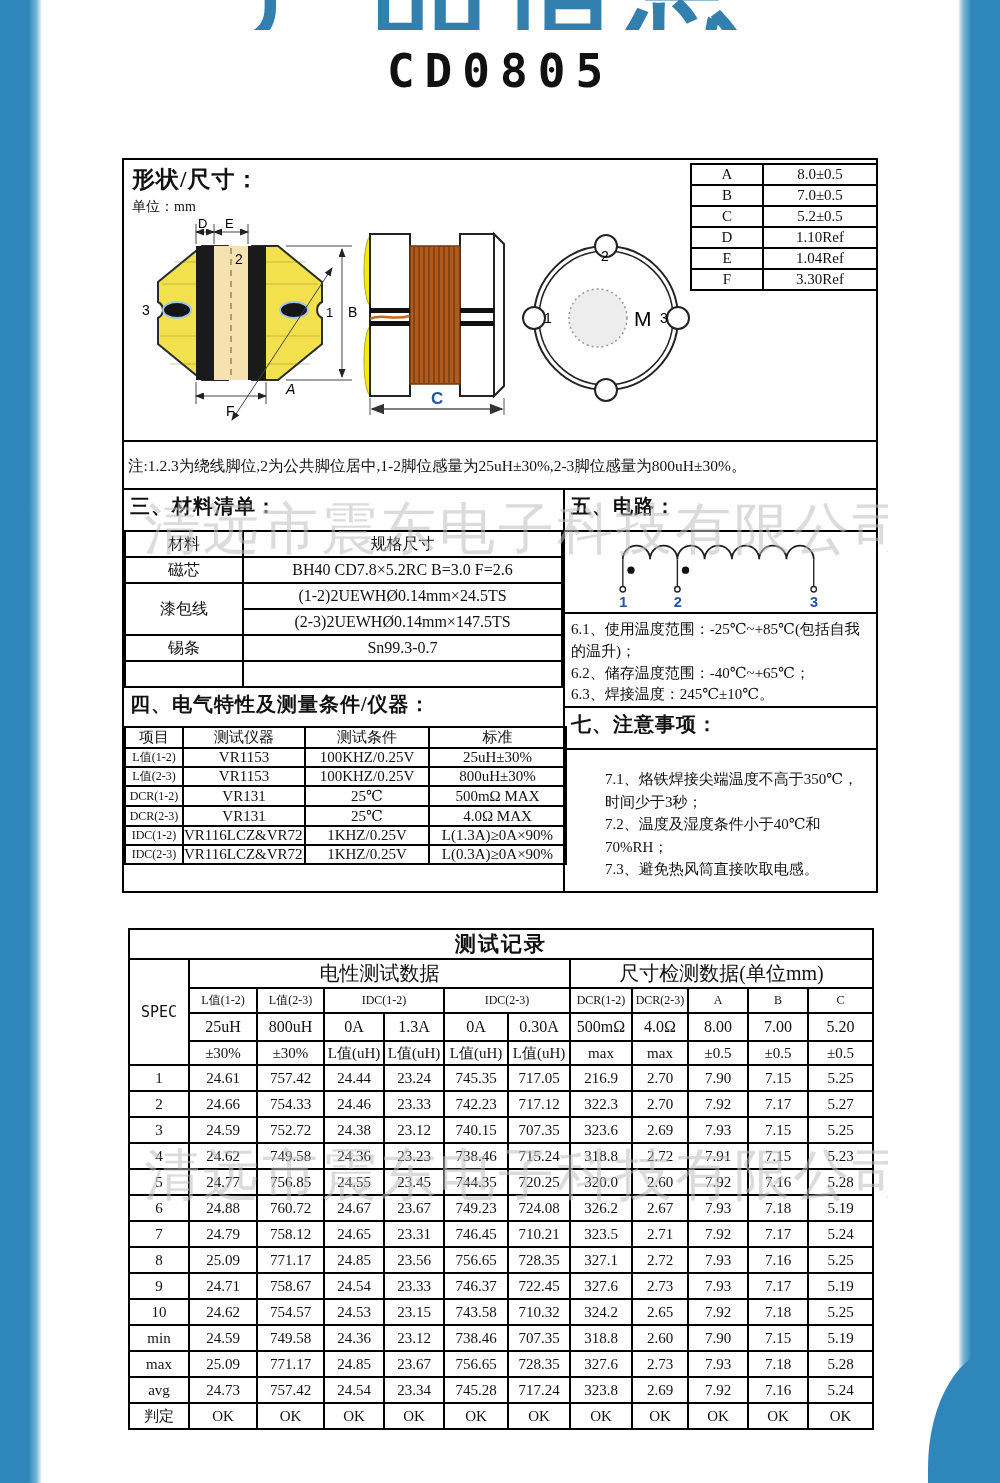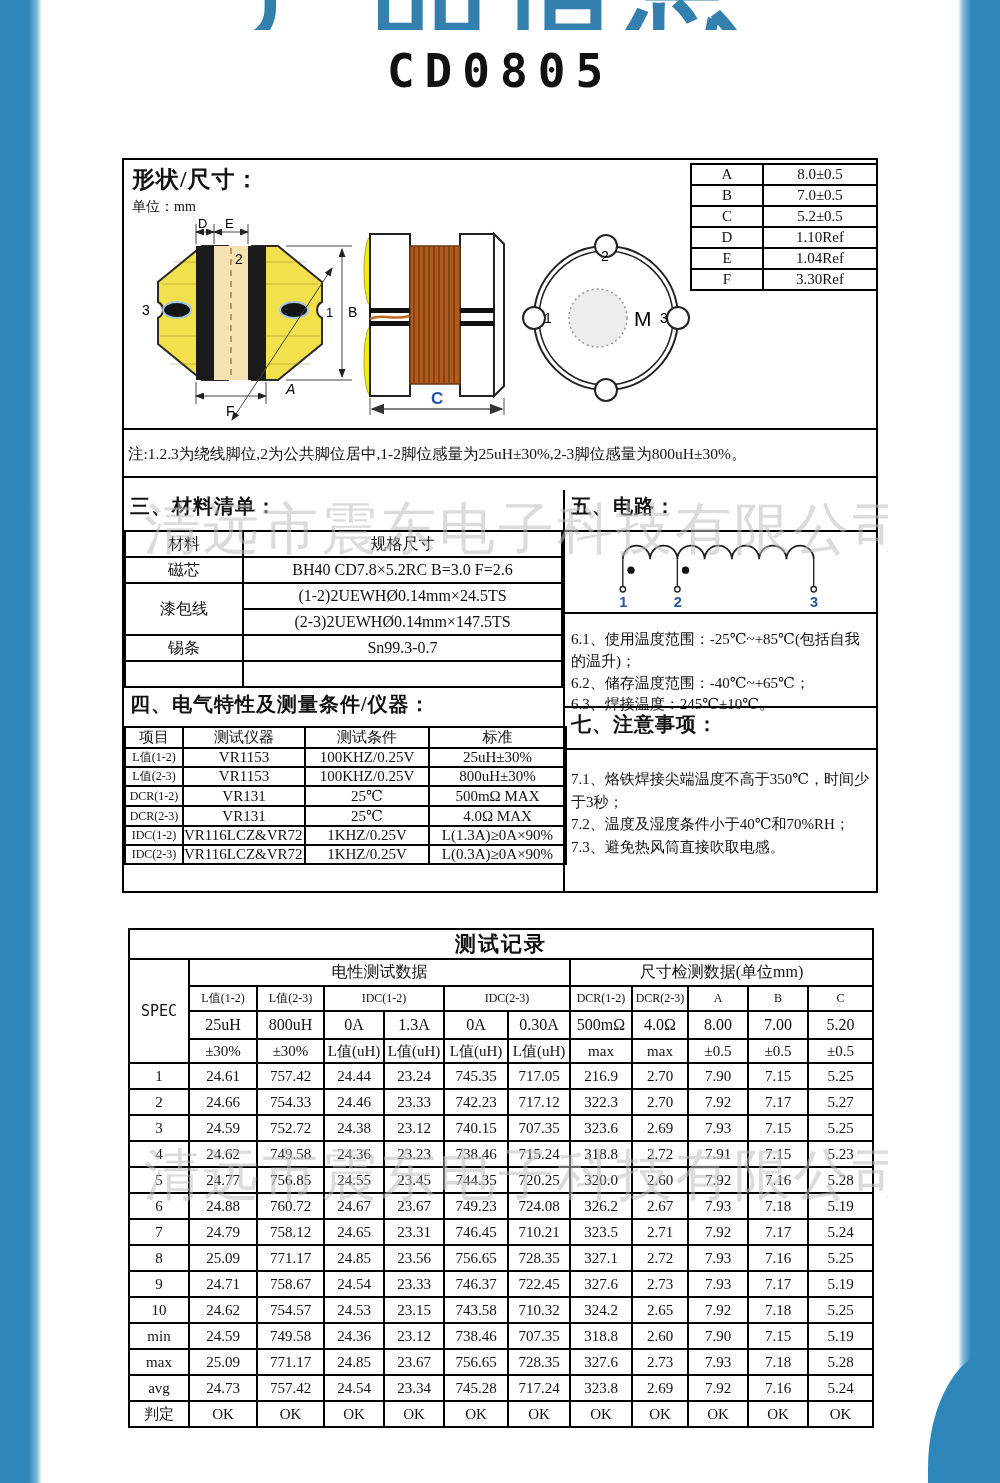--- a/index.html
+++ b/index.html
@@ -55,51 +55,51 @@
 
   .dim-table { position:absolute; left:566px; top:3px; width:188px; }
   .dim-table td { height:21px; font-size:15px; }
   .dim-table td:first-child { width:72px; }
 
   .svg-front  { position:absolute; left:16px;  top:58px; }
   .svg-side   { position:absolute; left:238px; top:62px; }
   .svg-bottom { position:absolute; left:398px; top:74px; }
 
   .note-row {
-    position:absolute; left:0; top:268px; width:752px; height:50px;
+    position:absolute; left:0; top:280px; width:752px; height:50px;
     border-top:2px solid #000; border-bottom:2px solid #000;
     font-size:15.5px; line-height:48px; padding-left:4px; white-space:nowrap; overflow:hidden;
   }
   .columns { position:absolute; left:0; top:330px; width:752px; height:401px; display:flex; }
   .col-left  { width:441px; border-right:2px solid #000; }
   .col-right { flex:1; display:flex; flex-direction:column; }
 
   .sec-title { font-size:20px; font-weight:bold; padding:3px 6px 10px 6px; letter-spacing:1px; }
   .underlined { border-bottom:2px solid #000; }
 
   .mat-table { width:100%; margin-top:-2px; }
   .mat-table td { height:26px; font-size:16px; }
   .mat-table td.mat-label { width:118px; }
   .mat-table tr.hdr td { font-size:16px; }
 
   .elec-table { width:100%; margin-top:-2px; }
   .elec-table td { height:16px; }
   .elec-table td.item { font-size:12px; }
 
   .circuit-area { height:82px; border-bottom:2px solid #000; text-align:center; }
-  .feat-lines { height:94px; border-bottom:2px solid #000; padding:15px 6px; }
+  .feat-lines { height:94px; border-bottom:2px solid #000; padding:5px 6px; }
   .feat-lines div { font-size:15px; line-height:1.45; white-space:normal; }
   .caut-lines { flex:1; padding:18px 6px 0 6px; }
-  .caut-lines div { font-size:15px; line-height:1.5; }
+  .caut-lines div { font-size:15px; line-height:1.5;margin-left:34px; }
 
   .test-wrap { position:absolute; left:128px; top:928px; width:744px; }
   .test-table { width:744px; }
   .test-table td { height:26px; font-size:15px; }
   .test-table td.tt-title { height:28px; font-size:21px; font-weight:bold; letter-spacing:2px; }
-  .test-table td.group-h { height:27px; font-size:16px; }
+  .test-table td.group-h { height:27px; font-size:20px; }
   .test-table td.spec-cell { font-family:"DejaVu Sans Mono", monospace; font-size:15px;text-align:center; }
   .test-table tr.h1 td { height:25px; font-size:12px; }
   .test-table tr.h2 td { height:28px; font-size:16px; }
   .test-table tr.h3 td { height:24px; font-size:15px; }
 
   svg text { font-family:"Liberation Sans","DejaVu Sans",sans-serif; }
   .blue-lab { fill:#2455A4; font-weight:bold; }
 </style>
 </head>
 <body>

